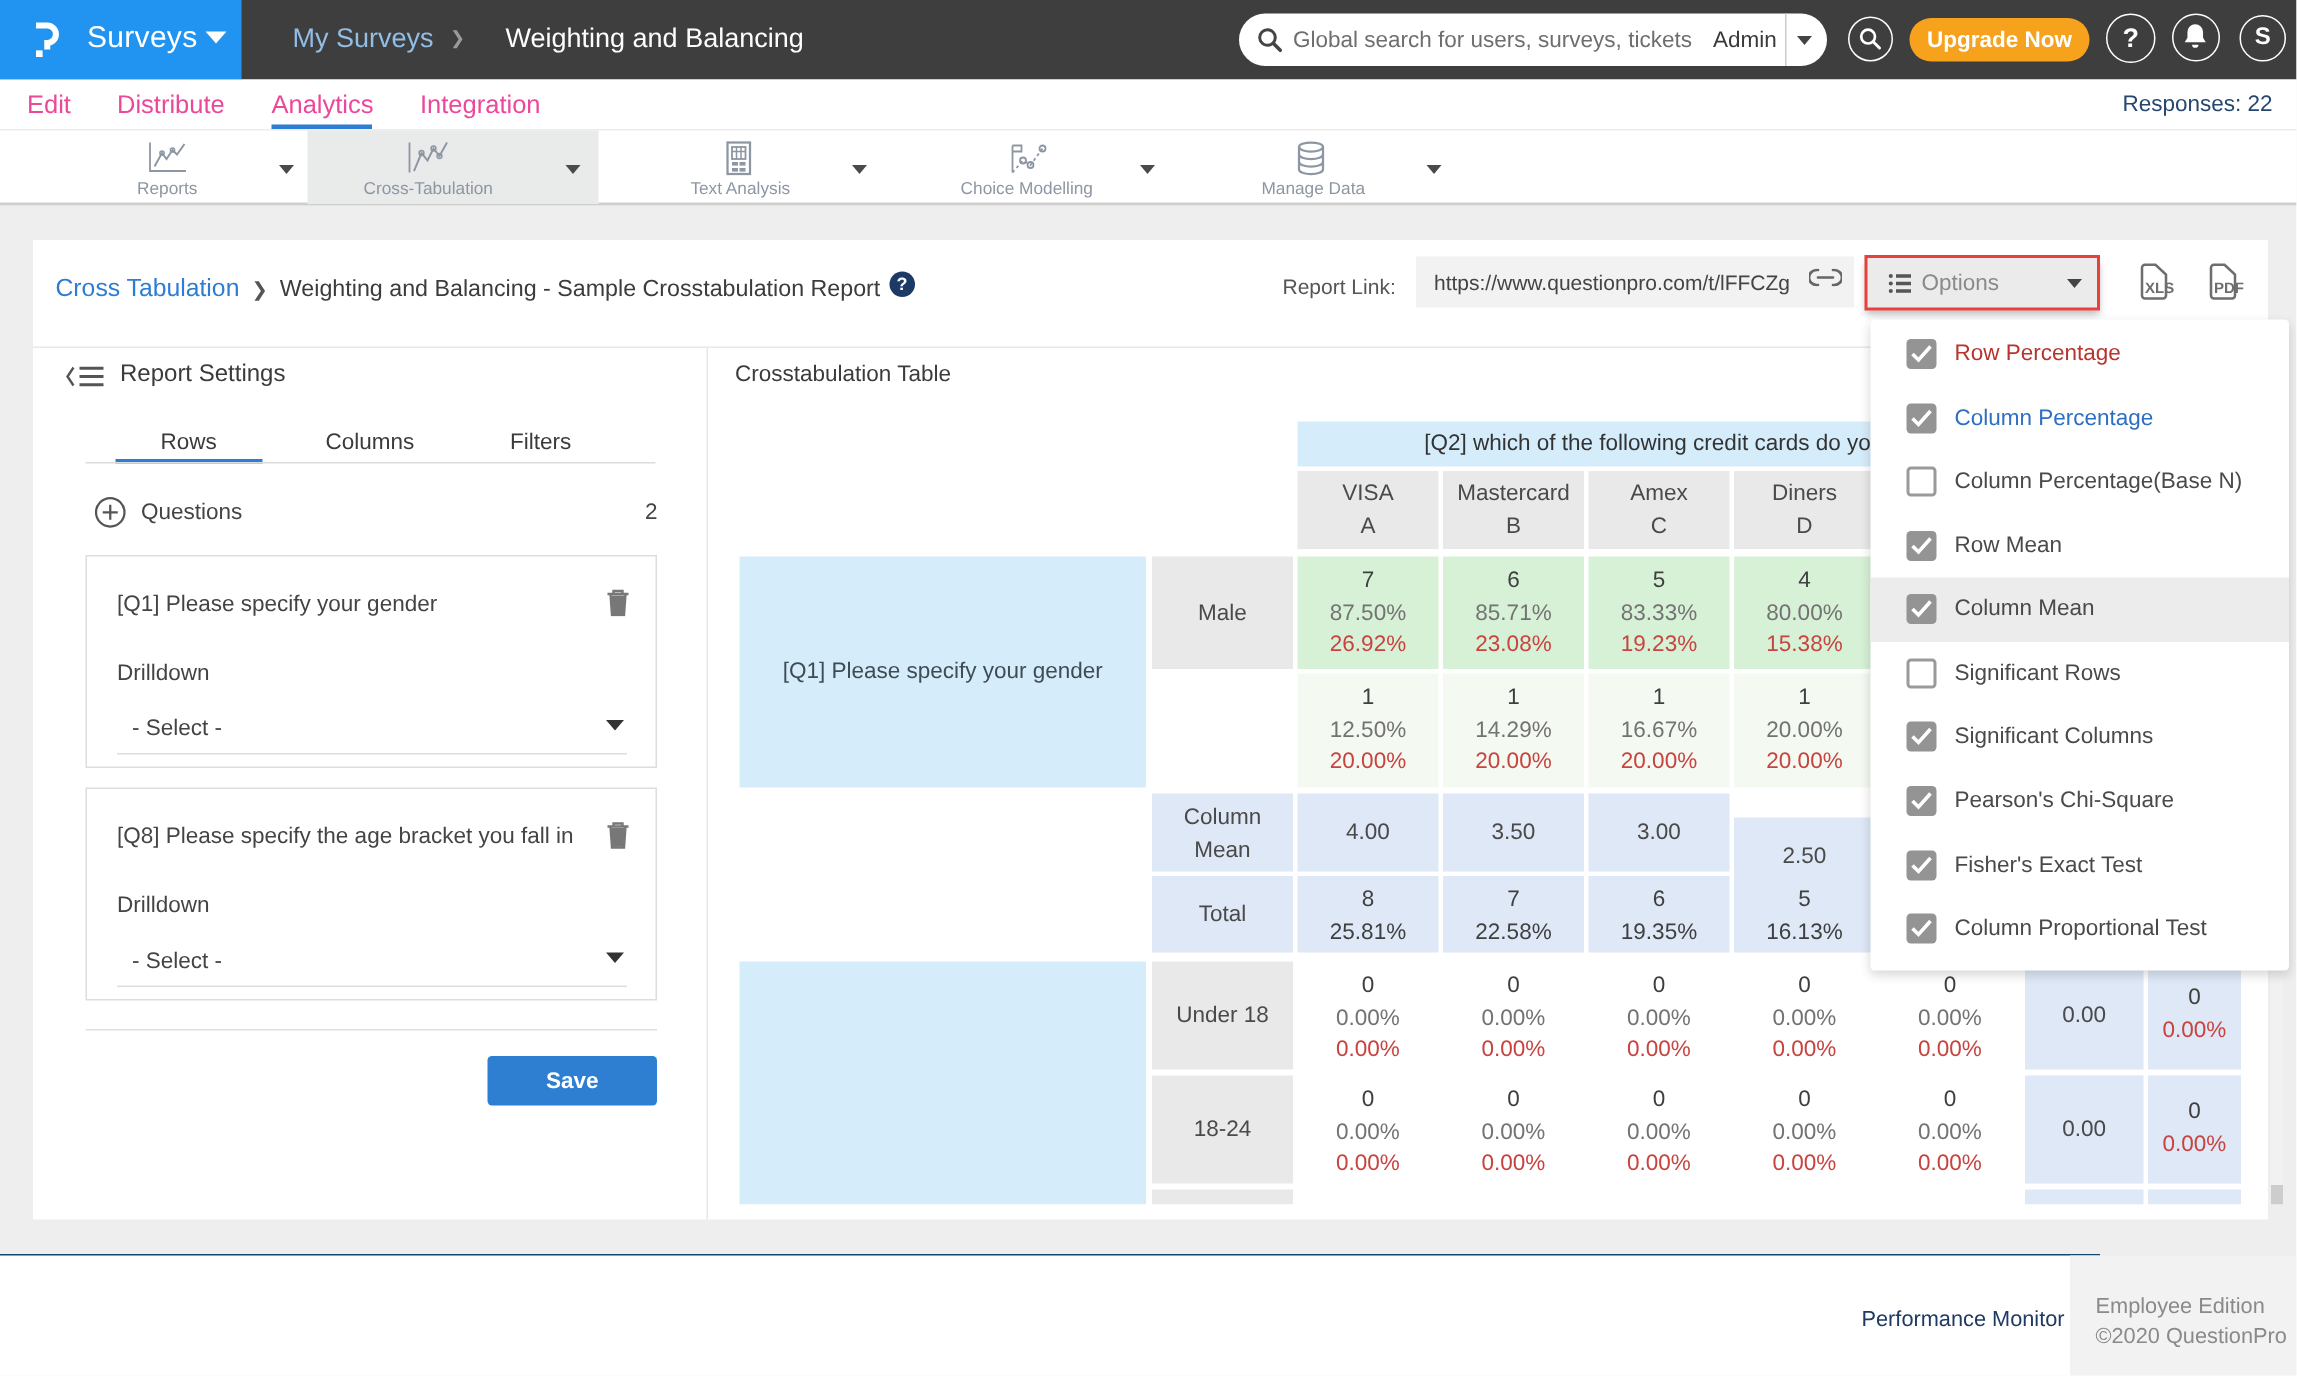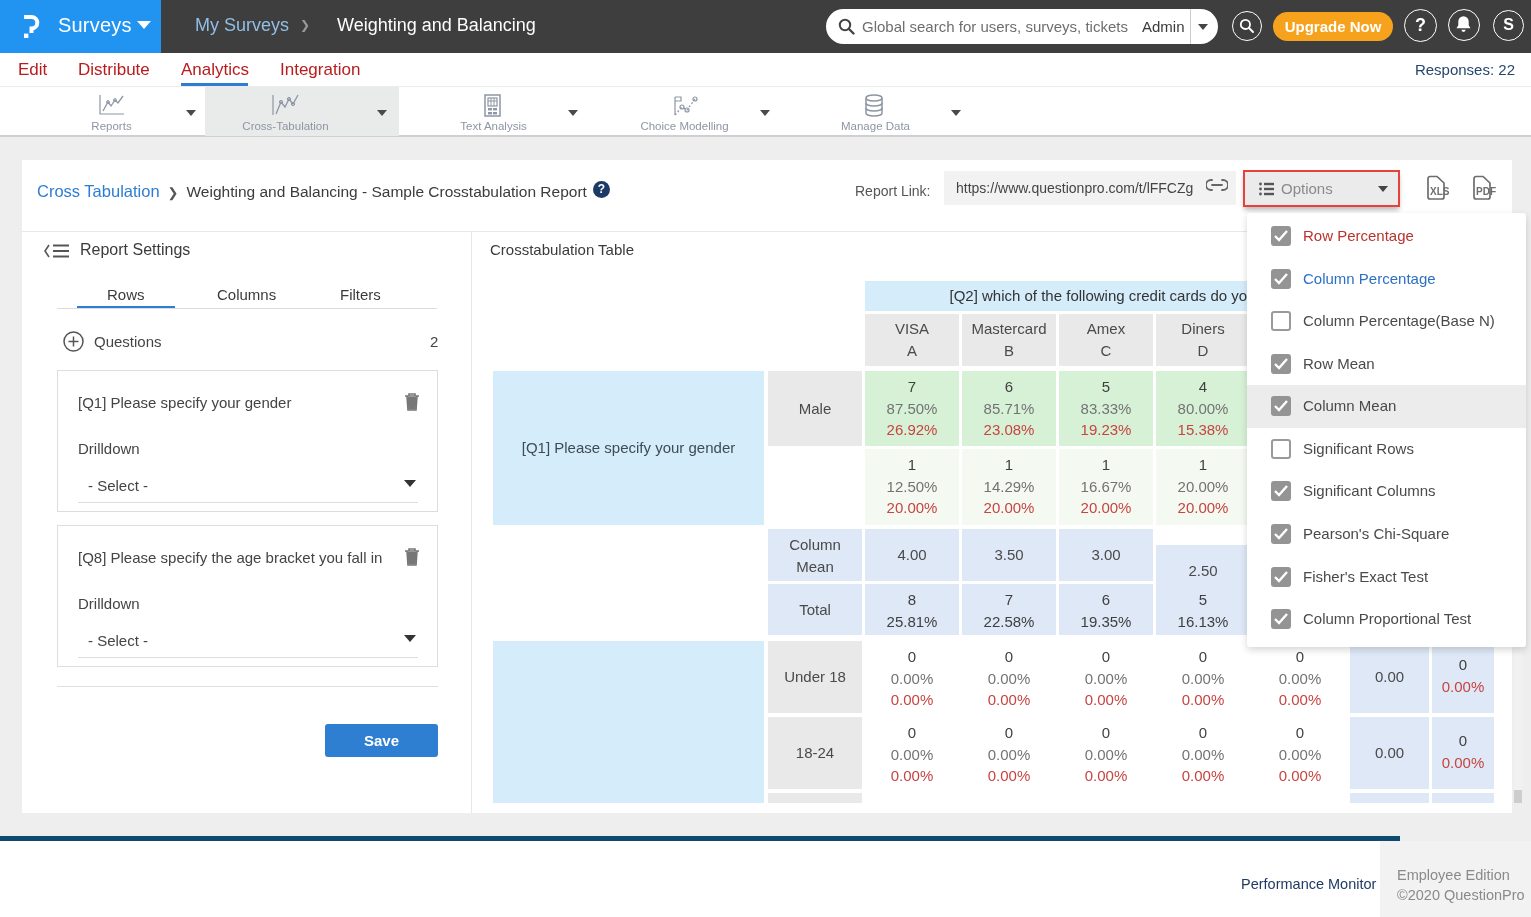--- a/index.html
+++ b/index.html
@@ -18,21 +18,21 @@
 #searchpill { position:absolute; left:826px; top:9px; width:392px; height:35px; background:#fff; border-radius:18px; }
 #searchpill .ph { position:absolute; left:36px; top:9px; font-size:15px; color:#6e6e6e; }
 #searchpill .adm { position:absolute; left:316px; top:9px; font-size:15px; color:#3a3a3a; }
 #searchpill .dv { position:absolute; left:364px; top:0px; width:1px; height:35px; background:#cccccc; }
 #searchpill .car { position:absolute; left:372px; top:15px; width:0; height:0; border:5px solid transparent; border-top:6px solid #444; }
 .circbtn { position:absolute; border:1.7px solid #fff; border-radius:50%; }
 #upgr { position:absolute; left:1273px; top:12px; width:120px; height:29px; border-radius:15px; background:#f6a21d; color:#fff; font-size:15px; font-weight:bold; text-align:center; line-height:29px; }
 
 
 #nav2 { position:absolute; left:0; top:53px; width:1531px; height:33px; background:#fff; }
-#nav2 .it { position:absolute; top:7px; font-size:17px; color:#b91c1c; }
+#nav2 .it { position:absolute; top:7px; font-size:17px; color:#ec4899; }
 #nav2 .resp { position:absolute; right:16px; top:8px; font-size:15px; color:#25476f; }
 #nav2 .uln { position:absolute; left:181px; top:30px; width:67px; height:2.5px; background:#2d7dd2; }
 
 
 #toolbar { position:absolute; left:0; top:86px; width:1531px; height:51px; background:#fff; border-top:1px solid #ececec; border-bottom:2px solid #cfcfcf; }
 #toolbar .active { position:absolute; left:205px; top:0; width:194px; height:49px; background:#e9eaea; }
 .tool { position:absolute; top:0; width:191px; height:49px; }
 .tool .lbl { position:absolute; width:100%; top:33px; text-align:center; font-size:11.5px; color:#8d96a3; }
 .tool svg { position:absolute; left:81px; top:6px; }
 .tcar { position:absolute; top:23px; width:0; height:0; border:5px solid transparent; border-top:6px solid #4a4a4a; }
@@ -53,21 +53,21 @@
 #hr1 { position:absolute; left:0px; top:71px; width:1490px; height:1px; background:#e8e8e8; }
 #vline { position:absolute; left:449px; top:72px; width:1px; height:581px; background:#e8e8e8; }
 
 
 .lp { position:absolute; font-size:15px; color:#444; }
 #tabuln { position:absolute; left:55px; top:146px; width:98px; height:3px; background:#2d7dd2; }
 #tabline { position:absolute; left:35px; top:148px; width:380px; height:1px; background:#dcdcdc; }
 .qcard { position:absolute; left:35px; width:381px; border:1px solid #ddd; background:#fff; }
 .sel-ul { position:absolute; left:20px; width:340px; height:1px; background:#ddd; }
 .selcar { position:absolute; width:0; height:0; border:6px solid transparent; border-top:7px solid #333; }
-#save { position:absolute; left:303px; top:564px; width:113px; height:33px; background:#2e7fd2; border-radius:3px; color:#fff; font-weight:bold; font-size:15px; text-align:center; line-height:33px; }
+#save { position:absolute; left:303px; top:544px; width:113px; height:33px; background:#2e7fd2; border-radius:3px; color:#fff; font-weight:bold; font-size:15px; text-align:center; line-height:33px; }
 
 
 #tblwrap { position:absolute; left:0px; top:72px; width:1501px; height:571px; overflow:hidden; }
 .tc { position:absolute; text-align:center; font-size:15px; color:#4a4a4a; }
 
 .c0 { left:471px; width:271px; }
 .c1 { left:746px; width:94px; }
 .d1 { left:843px; width:94px; }
 .d2 { left:940px; width:94px; }
 .d3 { left:1037px; width:94px; }
@@ -97,21 +97,21 @@
 
 #ddpanel { position:absolute; left:1247px; top:213px; width:279px; height:434px; background:#fff; border-radius:3px; box-shadow:0 3px 7px rgba(0,0,0,0.16); z-index:50; }
 .dditem { position:absolute; left:0; width:279px; height:43px; }
 .dditem .cb { position:absolute; left:24px; top:11px; width:20px; height:20px; border-radius:3px; }
 .cb.on { background:#949494; }
 .cb.off { background:#fff; border:2px solid #9a9a9a; }
 .cb.on svg { position:absolute; left:2px; top:3px; }
 .dditem .lb { position:absolute; left:56px; top:12px; font-size:15px; color:#4a4a4a; }
 
 
-#footer { position:absolute; left:0; top:836px; width:1400px; height:81px; background:#fff; border-top:5px solid #0c4a6e; }
+#footer { position:absolute; left:0; top:836px; width:1400px; height:81px; background:#fff; border-top:1px solid #0c4a6e; }
 #footer .pm { position:absolute; left:1241px; top:35px; font-size:14.5px; color:#1f3a63; }
 #footer .gr { position:absolute; left:1380px; top:0; width:151px; height:81px; background:#f2f2f2; }
 #footer .ee { position:absolute; left:17px; top:25px; font-size:14.5px; color:#8a8a8a; line-height:19.5px; width:140px; }
 </style>
 </head>
 <body>
 <div id="root">
 
   <div id="topbar">
     <div id="logo">

